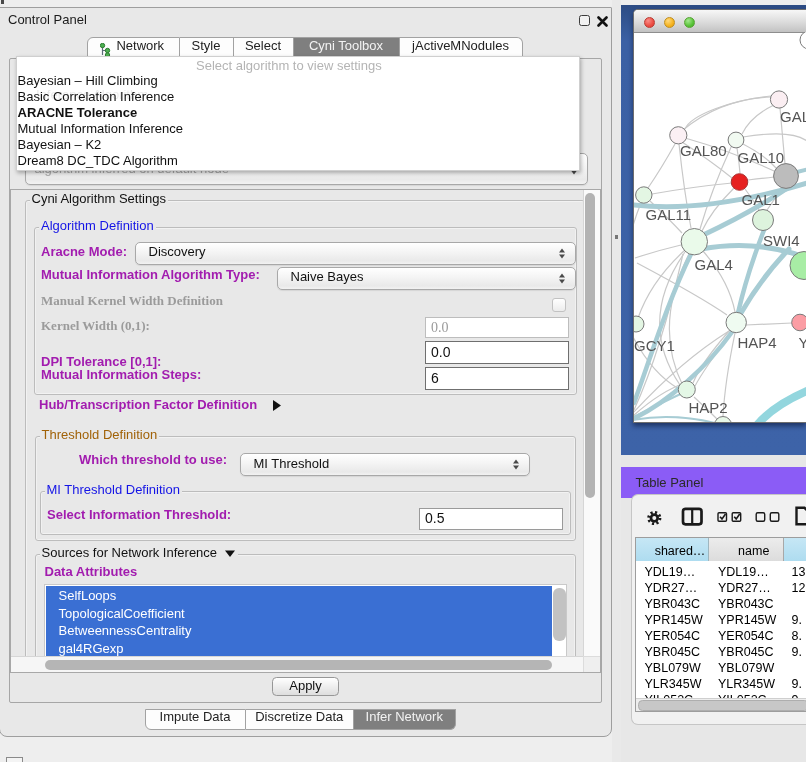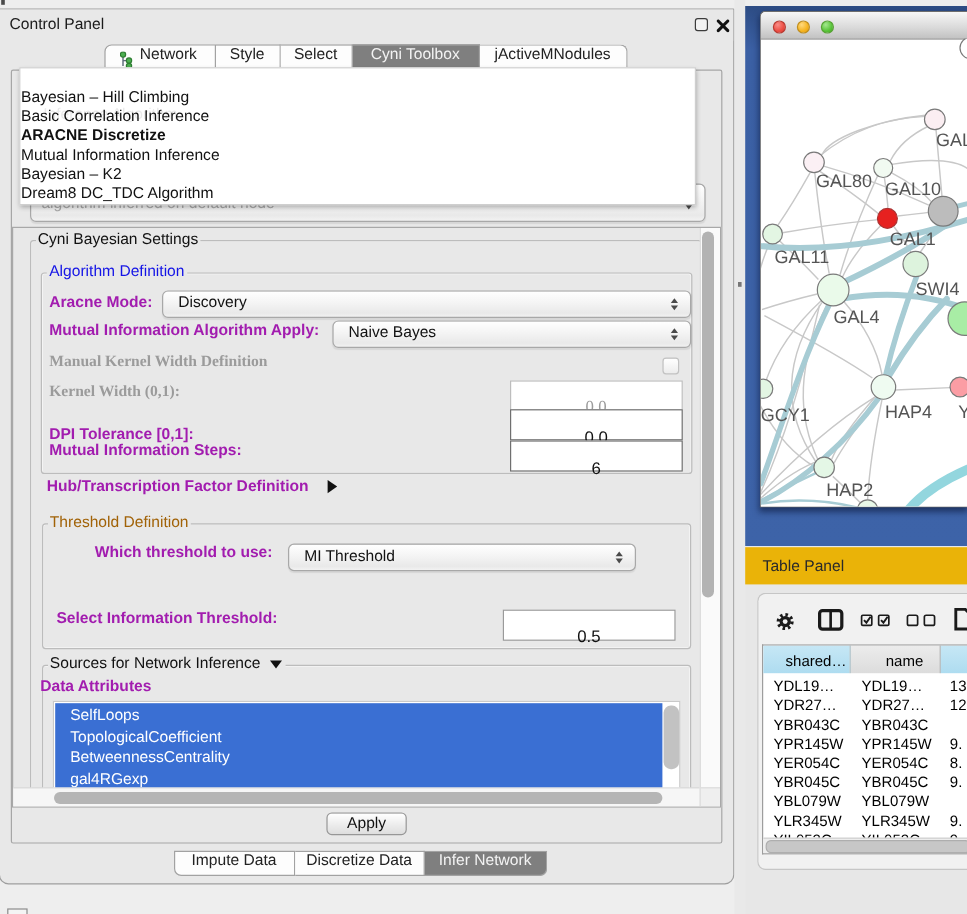--- a/index.html
+++ b/index.html
@@ -10,21 +10,21 @@
 .dis{color:#9b9b9b;font-family:Liberation Serif, serif;}
 .combo{position:absolute;border:1px solid #a8a8a8;border-radius:5px;
   background:linear-gradient(#ffffff,#f4f4f4 45%,#e9e9e9 85%,#f2f2f2);
   box-shadow:0 1px 1px rgba(0,0,0,0.08);}
 .combo .ctext{position:absolute;left:13px;top:calc(50% - 2px);transform:translateY(-50%);font-size:13px;color:#111;white-space:nowrap;text-align:right;}
 .arrows{position:absolute;right:10px;top:50%;transform:translateY(-50%);width:6px;height:11px;}
 .arrows:before{content:"";position:absolute;left:0;top:0.5px;border-left:3px solid transparent;border-right:3px solid transparent;border-bottom:4px solid #4a4a4a;}
 .arrows:after{content:"";position:absolute;left:0;bottom:0.5px;border-left:3px solid transparent;border-right:3px solid transparent;border-top:4px solid #4a4a4a;}
 .group{position:absolute;border:1px solid #bcbcbc;border-radius:3px;box-shadow:inset 0 0 0 0.5px #fbfbfb;}
 .gtitle{position:absolute;top:-10px;left:4px;background:#e8e8e8;padding:0 2px;font-size:13px;white-space:nowrap;}
-.field{position:absolute;background:#fff;font-size:14px;color:#111;text-align:center;box-sizing:border-box;padding:12px 5px;line-height:20px;}
+.field{position:absolute;background:#fff;font-size:14px;color:#111;text-align:left;box-sizing:border-box;padding:0 5px;line-height:20px;}
 .tab{position:absolute;top:0;bottom:0;background:#fdfdfd;border:1px solid #a2a2a2;border-left:none;box-sizing:border-box;
   font-size:13px;color:#222;text-align:center;}
 .tab span{position:absolute;left:0;right:0;top:calc(50% - 3px);transform:translateY(-50%);white-space:nowrap;}
 .tab.sel{background:#7f7f7f;color:#f3f3f3;}
 </style></head>
 <body>
 
 <div class="ab" style="left:1px;top:0;width:3px;height:4px;background:#4a4a4a;"></div>
 
 <div class="ab" id="cpwin" style="left:-1px;top:7px;width:613px;height:730px;background:#e8e8e8;border:1px solid #9e9e9e;border-radius:1px 1px 8px 8px;box-sizing:border-box;">
@@ -74,32 +74,32 @@
       <div class="ab" style="left:1px;top:3px;width:10px;height:305px;border-radius:5.5px;background:#b3b3b3;"></div>
     </div>
 
     <div class="ab" style="left:0;bottom:0;height:16px;right:17px;background:#f6f6f6;border-top:1px solid #d6d6d6;box-sizing:border-box;">
       <div class="ab" style="left:34px;top:2.5px;height:10px;width:507px;border-radius:5.5px;background:#b5b5b5;"></div>
     </div>
     <div class="ab" style="right:0;bottom:0;width:17px;height:16px;background:#efefef;border-left:1px solid #dcdcdc;border-top:1px solid #dcdcdc;box-sizing:border-box;"></div>
 
     <div class="ab" style="left:0;top:0;right:17px;bottom:16px;overflow:hidden;">
       <div class="group" style="left:14px;top:10px;width:558.5px;height:600px;">
-        <div class="gtitle" style="color:#111;">Cyni Bayesian Settings</div>
+        <div class="gtitle" style="color:#111;">Cyni Algorithm Settings</div>
       </div>
 
       <div class="group" style="left:23.5px;top:36.5px;width:540.5px;height:166px;">
         <div class="gtitle" style="color:#1414e6;">Algorithm Definition</div>
       </div>
       <div class="ab lbl b" style="left:30.5px;top:53.5px;">Aracne Mode:</div>
       <div class="combo" style="left:124px;top:52px;width:439px;height:20.5px;">
         <span class="ctext">Discovery</span>
           <span class="arrows"></span>
       </div>
-      <div class="ab lbl b" style="left:30.5px;top:77px;">Mutual Information Algorithm Apply:</div>
+      <div class="ab lbl b" style="left:30.5px;top:77px;">Mutual Information Algorithm Type:</div>
       <div class="combo" style="left:266px;top:77px;width:297.5px;height:20.5px;">
         <span class="ctext">Naive Bayes</span>
           <span class="arrows"></span>
       </div>
       <div class="ab lbl b dis" style="left:30.5px;top:102.5px;">Manual Kernel Width Definition</div>
       <div class="ab" style="left:541px;top:108px;width:12px;height:12px;border:1px solid #c2c2c2;border-radius:3px;background:linear-gradient(#ffffff,#ececec);"></div>
       <div class="ab lbl b dis" style="left:30.5px;top:127.5px;">Kernel Width (0,1):</div>
       <div class="field dis" style="left:414.5px;top:127px;width:143.5px;height:21px;border:1px solid #bdbdbd;color:#9b9b9b;">0.0</div>
       <div class="ab lbl b" style="left:30.5px;top:164px;">DPI Tolerance [0,1]:</div>
       <div class="field" style="left:414.5px;top:151px;width:143.5px;height:23px;border:1.5px solid #6f6f6f;line-height:21px;">0.0</div>
@@ -112,31 +112,34 @@
         </svg>
 
       <div class="group" style="left:24px;top:246px;width:539.5px;height:102.5px;">
         <div class="gtitle" style="color:#a16207;">Threshold Definition</div>
       </div>
       <div class="ab lbl b" style="left:68.5px;top:261.5px;">Which threshold to use:</div>
       <div class="combo" style="left:229px;top:263px;width:288px;height:21px;">
         <span class="ctext">MI Threshold</span>
           <span class="arrows"></span>
       </div>
+      <div class="group" style="left:29px;top:301px;width:529px;height:42px;">
+        <div class="gtitle" style="color:#1414e6;">MI Threshold Definition</div>
+      </div>
       <div class="ab lbl b" style="left:36.5px;top:317px;">Select Information Threshold:</div>
       <div class="field" style="left:408.5px;top:317.5px;width:143.5px;height:22.5px;border:1px solid #9a9a9a;line-height:19px;">0.5</div>
 
       <div class="group" style="left:24px;top:363.5px;width:539.5px;height:150px;">
         <div class="gtitle" style="color:#111;">Sources for Network Inference
           <svg width="12" height="9" viewBox="0 0 12 9" style="vertical-align:middle;margin-left:3px;">
               <path d="M1 1.5 L11 1.5 L6 8 Z" fill="#111"></path>
             </svg>
         </div>
       </div>
-      <div class="ab lbl b" style="left:23px;top:373.5px;">Data Attributes</div>
+      <div class="ab lbl b" style="left:34px;top:373.5px;">Data Attributes</div>
       <div class="ab" style="left:33px;top:394px;width:523px;height:90px;background:#ffffff;border:1px solid #c9c9c9;box-sizing:border-box;">
         <div class="ab" style="left:1.5px;top:1px;width:506px;height:71px;background:#3a6fd3;"></div>
         <div class="ab" style="left:14px;top:2px;font-size:13px;color:#fff;line-height:17.7px;white-space:pre;">SelfLoops
 TopologicalCoefficient
 BetweennessCentrality
 gal4RGexp</div>
         <div class="ab" style="left:508.5px;top:3px;width:12.5px;height:53px;border-radius:6px;background:#c2c2c2;"></div>
       </div>
     </div>
   </div>
@@ -153,23 +156,24 @@
         <span>Discretize Data</span>
       </div>
     <div class="tab sel" style="left:209.5px;width:101.5px;border-radius:0 0 6px 0;">
         <span>Infer Network</span>
       </div>
   </div>
 </div>
 
 <div class="ab" style="left:16px;top:56px;width:564px;height:115px;background:#ffffff;border:1px solid #cfcfcf;box-shadow:1px 2px 4px rgba(0,0,0,0.3);box-sizing:border-box;z-index:30;">
   <div class="ab" style="left:19px;top:30px;font-size:13px;color:rgba(70,70,70,0.12);">Inference Algorithm</div>
+  <div class="ab" style="left:179px;top:1px;font-size:13px;color:#b4b4b4;white-space:nowrap;">Select algorithm to view settings</div>
   <div class="ab" style="left:0.5px;top:15.5px;font-size:13px;color:#111;line-height:16px;white-space:pre;">Bayesian – Hill Climbing
 Basic Correlation Inference
-<b>ARACNE Discretize</b>
+<b>ARACNE Tolerance</b>
 Mutual Information Inference
 Bayesian – K2
 Dream8 DC_TDC Algorithm</div>
 </div>
 
 <div class="ab" style="left:612px;top:0;width:9px;height:762px;background:#e9e9e9;"></div>
 <div class="ab" style="left:615px;top:235px;width:3px;height:4px;background:#777;"></div>
 
 <div class="ab" style="left:621px;top:5px;width:185px;height:450px;background:linear-gradient(#2d4c84,#3b60a4 8%,#3d63a8 100%);"></div>
 
@@ -256,21 +260,21 @@
       <text x="693.5" y="268.5">GAL4</text>
       <text x="633" y="350">GCY1</text>
       <text x="736.5" y="347">HAP4</text>
       <text x="797.5" y="347">YJ</text>
       <text x="687.5" y="412">HAP2</text>
     </g>
   </svg>
 </div>
 
 <div class="ab" style="left:621px;top:455px;width:185px;height:307px;background:#e7e7e7;">
-  <div class="ab" style="left:0;top:1px;right:0;height:31px;background:#eab308;">
+  <div class="ab" style="left:0;top:12px;right:0;height:31px;background:#8b5cf6;">
     <div class="ab" style="left:14.5px;top:8px;font-size:13px;color:#2a2a2a;">Table Panel</div>
   </div>
 
   <div class="ab" style="left:9.5px;top:39px;width:180px;height:231px;background:#f1f1f1;border:1px solid #c6c6c6;border-radius:7px 0 0 7px;border-right:none;box-sizing:border-box;">
 
     <svg class="ab" style="left:12px;top:11px;" width="163" height="24" viewBox="0 0 163 24">
       <g>
         <circle cx="10.3" cy="12" r="5.7" fill="none" stroke="#1a1a1a" stroke-width="2.8" stroke-dasharray="2.1 2.38"></circle>
         <circle cx="10.3" cy="12" r="4.7" fill="#1a1a1a"></circle>
         <circle cx="10.3" cy="12" r="2" fill="#f1f1f1"></circle>

